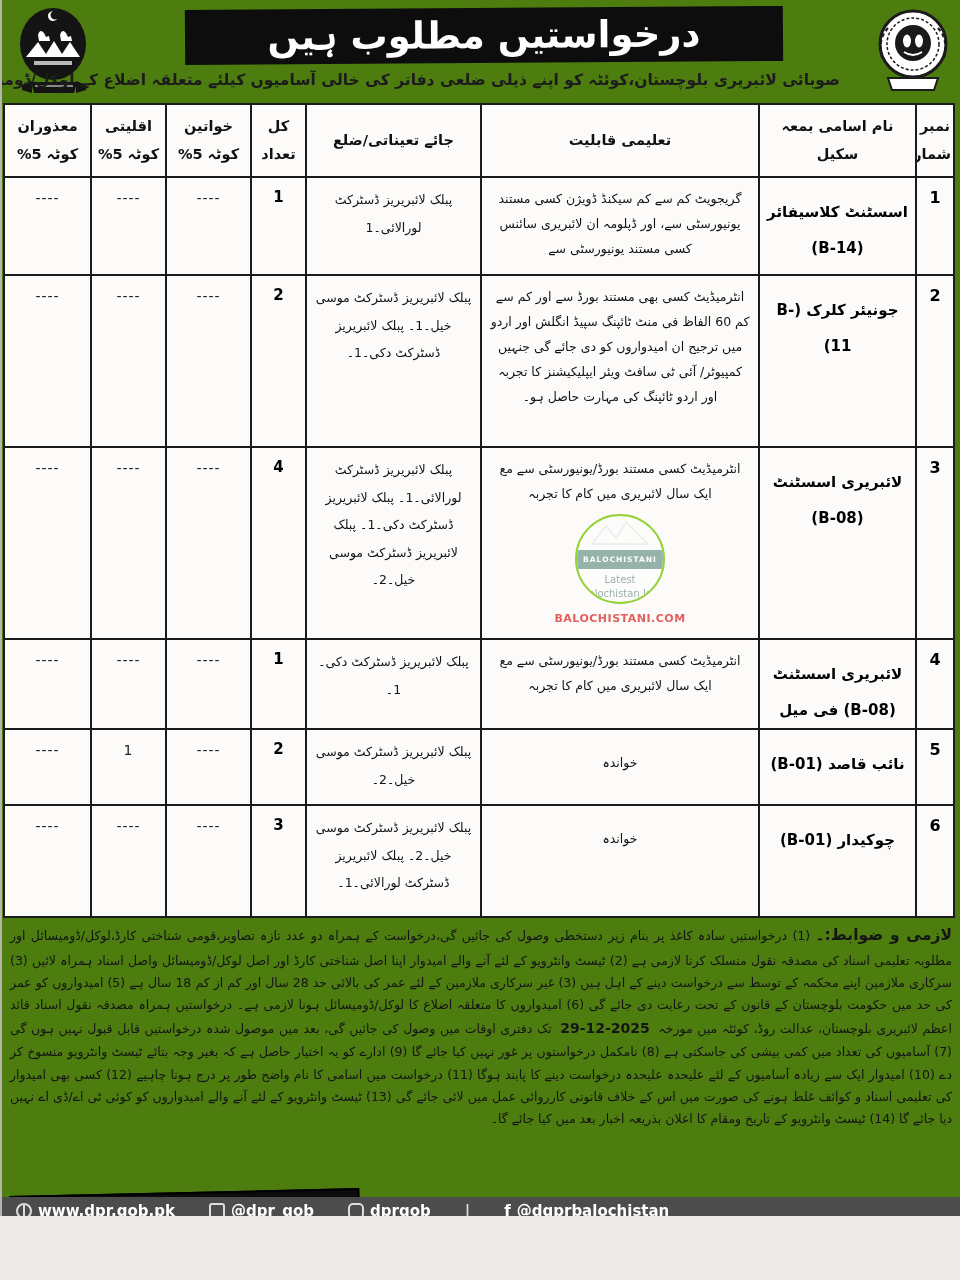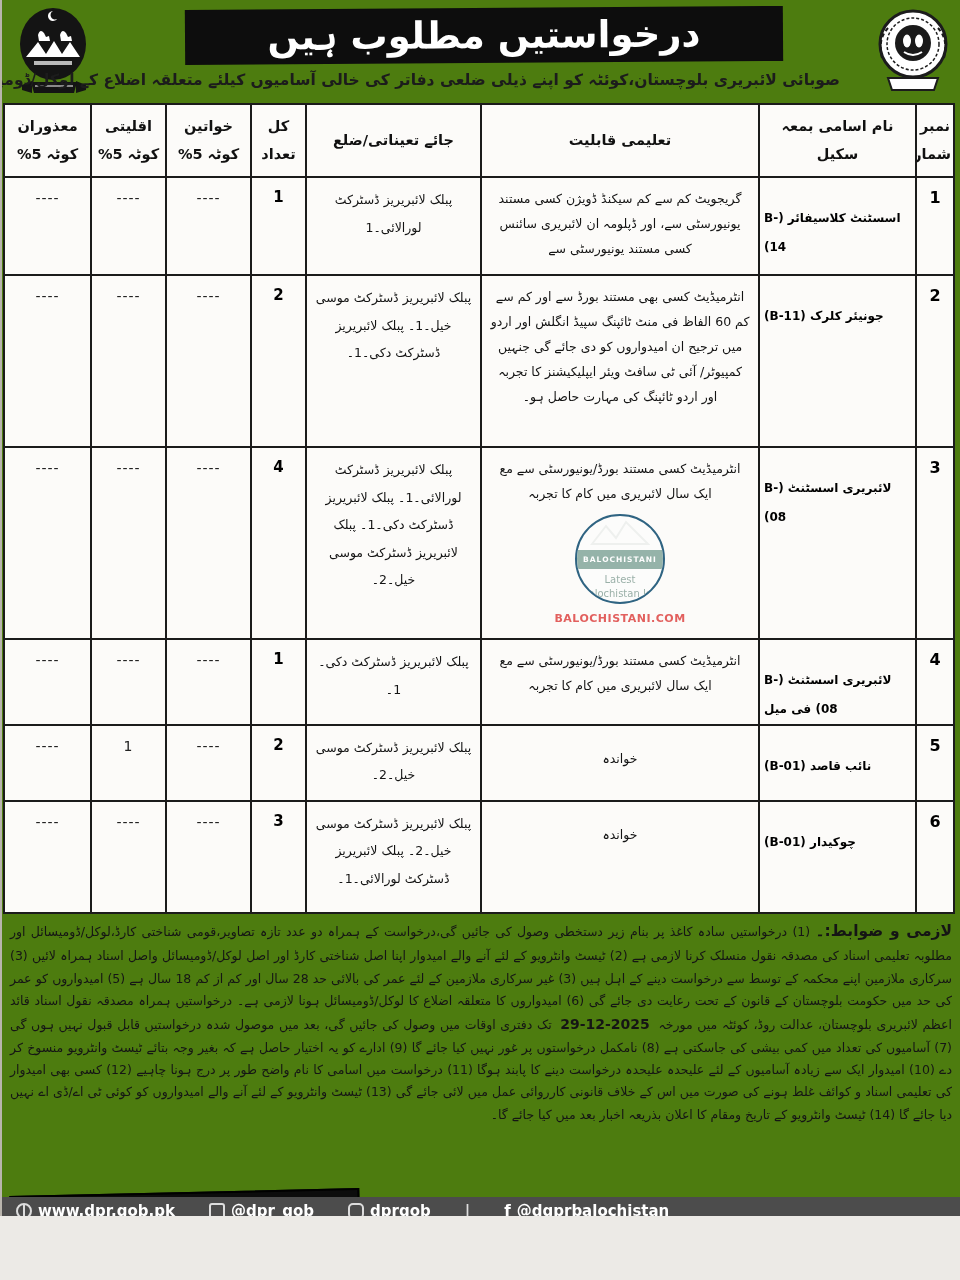--- a/index.html
+++ b/index.html
@@ -39,30 +39,30 @@
     width:950px;margin:0 5px;
     border-collapse:collapse;table-layout:fixed;
     background:#fcfbf9;
   }
   th,td{border:2px solid #1b1b1b;vertical-align:top;box-sizing:border-box;overflow:hidden;}
   th{
     font-size:14.5px;font-weight:bold;color:#111;
     padding:8px 2px;vertical-align:middle;line-height:1.9;text-align:center;
   }
   .c-num{font-size:16px;font-weight:bold;text-align:center;padding-top:10px;}
-  .c-post{font-size:12px;font-weight:bold;text-align:left;padding:26px 4px 0;line-height:2.4;}
+  .c-post{font-size:15px;font-weight:bold;text-align:center;padding:16px 4px 0;line-height:2.4;}
   .c-qual{font-size:12.5px;text-align:center;padding:8px 8px;line-height:2.0;color:#141414;}
   .c-place{font-size:12.5px;text-align:center;padding:8px 6px;line-height:2.2;color:#141414;}
   .c-total{font-size:15px;font-weight:bold;text-align:center;padding-top:10px;}
   .c-quota{font-size:14px;text-align:center;padding-top:12px;letter-spacing:1px;color:#222;}
   
   .wm{margin-top:8px;display:flex;flex-direction:column;align-items:center;}
   .wm-circle{
     width:86px;height:86px;border-radius:50%;
-    border:2px solid #0c4a6e;background:#fdfdfc;
+    border:2px solid #84cc16;background:#fdfdfc;
     display:flex;flex-direction:column;align-items:center;justify-content:flex-start;
     overflow:hidden;opacity:.85;
   }
   .wm-band{
     width:100%;background:#84a79c;color:#fff;
     font-size:7.5px;font-weight:bold;letter-spacing:1px;
     padding:2px 0;margin-top:34px;text-align:center;
   }
   .wm-tag{font-size:10px;color:#8aa49b;margin-top:4px;text-align:center;line-height:1.4;}
   .wm-site{margin-top:6px;font-size:11px;font-weight:bold;color:#e2605e;letter-spacing:.5px;direction:ltr;}

